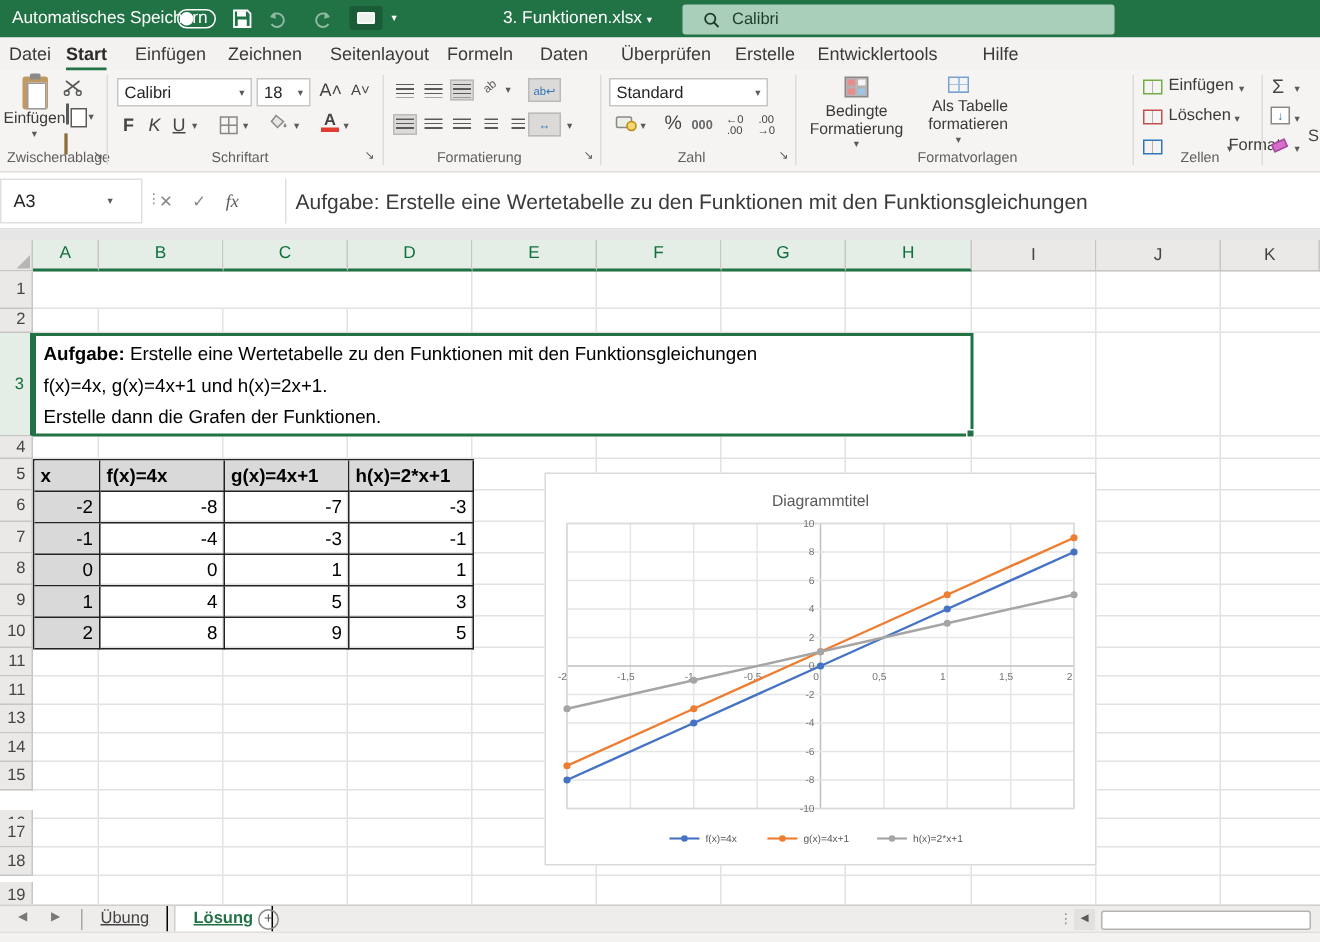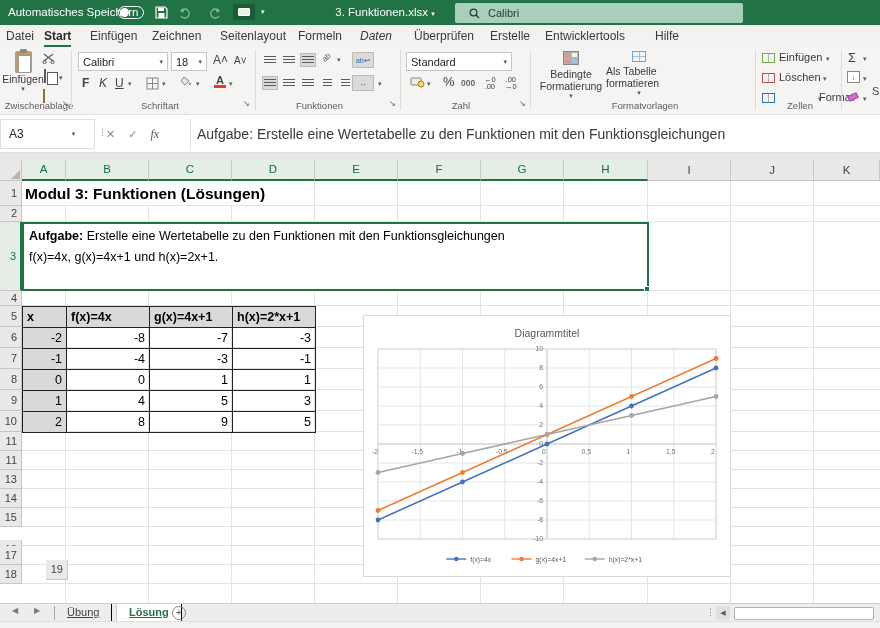--- a/index.html
+++ b/index.html
@@ -136,21 +136,21 @@
     </span>
   </div>
 
   <div class="abs tabsrow" id="ribbon-tabs">
       <span class="abs rtab" style="left: 6px;">Datei</span>
       <span class="abs rtab active" style="left: 44px;">Start</span>
       <span class="abs rtab" style="left: 90px;">Einfügen</span>
       <span class="abs rtab" style="left: 152px;">Zeichnen</span>
       <span class="abs rtab" style="left: 220px;">Seitenlayout</span>
       <span class="abs rtab" style="left: 298px;">Formeln</span>
-      <span class="abs rtab" style="left: 360px; font-style: italic;">Daten</span>
+      <span class="abs rtab" style="left: 360px;">Daten</span>
       <span class="abs rtab" style="left: 414px;">Überprüfen</span>
       <span class="abs rtab" style="left: 490px;">Erstelle</span>
       <span class="abs rtab" style="left: 545px;">Entwicklertools</span>
       <span class="abs rtab" style="left: 655px;">Hilfe</span>
     </div>
 
   <div class="abs ribbon">
 
     <div class="abs bigbtn" style="left:4px;top:4px;width:38px">
       <span class="clipb"></span>
@@ -229,21 +229,21 @@
         <span class="al"></span>
       </span>
     <span class="abs icbtn" style="left:319px;top:29px;width:16px;height:14px">
         <span class="al" style="width:9px"></span>
       </span>
     <span class="abs icbtn" style="left:337px;top:29px;width:16px;height:14px">
         <span class="al" style="width:9px"></span>
       </span>
     <span class="abs icbtn sel" style="left:352px;top:28px;width:22px;height:16px;font-size:8px;color:#2e75b6">↔</span>
     <span class="abs caret" style="left:378px;top:33px">▾</span>
-    <div class="abs glabel" style="left:262px;width:115px">Funktionen</div>
+    <div class="abs glabel" style="left:262px;width:115px">Formatierung</div>
     <span class="abs lnch" style="left:389px">↘</span>
     <div class="abs gsep" style="left:400px"></div>
 
     <div class="abs combo" style="left:406px;top:5px;width:106px;height:19px">
       <span>Standard</span>
         <span class="caret">▾</span>
     </div>
     <span class="abs" style="left:410px;top:29px">
       <svg width="15" height="12" viewBox="0 0 15 12">
           <rect x="1" y="2" width="10" height="7" rx="1" fill="#eaf0e4" stroke="#8a8886"></rect>
@@ -264,21 +264,21 @@
           <div style="background:#e98c8c"></div>
           <div></div>
           <div style="background:#e98c8c"></div>
           <div style="background:#9dc3e6"></div>
         </span>
       <span style="text-align:center;line-height:12px;margin-top:3px">Bedingte Formatierung</span>
       <span class="caret">▾</span>
     </div>
     <div class="abs bigbtn" style="left:606px;top:4px;width:66px">
       <span class="minigrid"></span>
-      <span style="text-align:left;line-height:12px;margin-top:3px">Als Tabelle formatieren</span>
+      <span style="text-align:right;line-height:12px;margin-top:3px">Als Tabelle formatieren</span>
       <span class="caret">▾</span>
     </div>
     <div class="abs glabel" style="left:585px;width:120px">Formatvorlagen</div>
     <div class="abs gsep" style="left:755px"></div>
 
     <span class="abs cellsic" style="left:762px;top:6px;border-color:#70ad47"></span>
     <span class="abs" style="left:779px;top:4px">Einfügen</span>
     <span class="abs caret" style="left:826px;top:8px">▾</span>
     <span class="abs cellsic" style="left:762px;top:26px;border-color:#c0504d"></span>
     <span class="abs" style="left:779px;top:24px">Löschen</span>
@@ -373,28 +373,28 @@
         <div class="abs rowhdr" style="top: 230px; height: 21px; line-height: 20px;">9</div>
         <div class="abs rowhdr" style="top: 251px; height: 21px; line-height: 20px;">10</div>
         <div class="abs rowhdr" style="top: 272px; height: 19px; line-height: 18px;">11</div>
         <div class="abs rowhdr" style="top: 291px; height: 19px; line-height: 18px;">11</div>
         <div class="abs rowhdr" style="top: 310px; height: 19px; line-height: 18px;">13</div>
         <div class="abs rowhdr" style="top: 329px; height: 19px; line-height: 18px;">14</div>
         <div class="abs rowhdr" style="top: 348px; height: 19px; line-height: 18px;">15</div>
         <div class="abs rowhdr" style="top: 380px; height: 19px; line-height: 18px;">16</div>
         <div class="abs rowhdr" style="top: 386px; height: 19px; line-height: 18px;">17</div>
         <div class="abs rowhdr" style="top: 405px; height: 19px; line-height: 18px;">18</div>
-        <div class="abs rowhdr" style="top: 400px; height: 20px; line-height: 19px; margin-left: 46px;">19</div>
+        <div class="abs rowhdr" style="top: 428px; height: 20px; line-height: 19px;">19</div>
       </div>
 
-    <div class="abs cell-a1">Modul 3: Funktionen (Lösungen)</div>
 
     <div class="abs a3box">
       <div><b>Aufgabe:</b><span> Erstelle eine Wertetabelle zu den Funktionen mit den Funktionsgleichungen</span></div>
       <div>f(x)=4x, g(x)=4x+1 und h(x)=2x+1.</div>
+      <div>Erstelle dann die Grafen der Funktionen.</div>
     </div>
     <div class="abs a3handle"></div>
 
     <div class="abs ftable" id="ftable">
         <div class="tr">
           <div class="td hdr" style="width: 44px;">x</div>
           <div class="td hdr" style="width: 83px;">f(x)=4x</div>
           <div class="td hdr" style="width: 83px;">g(x)=4x+1</div>
           <div class="td hdr" style="width: 83px;">h(x)=2*x+1</div>
         </div>

